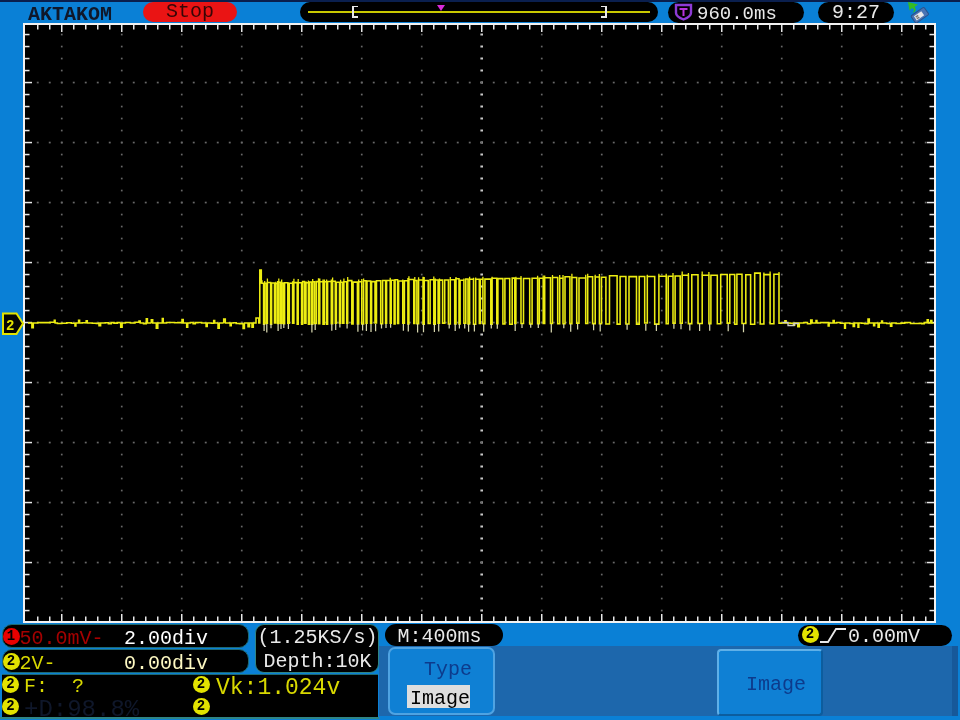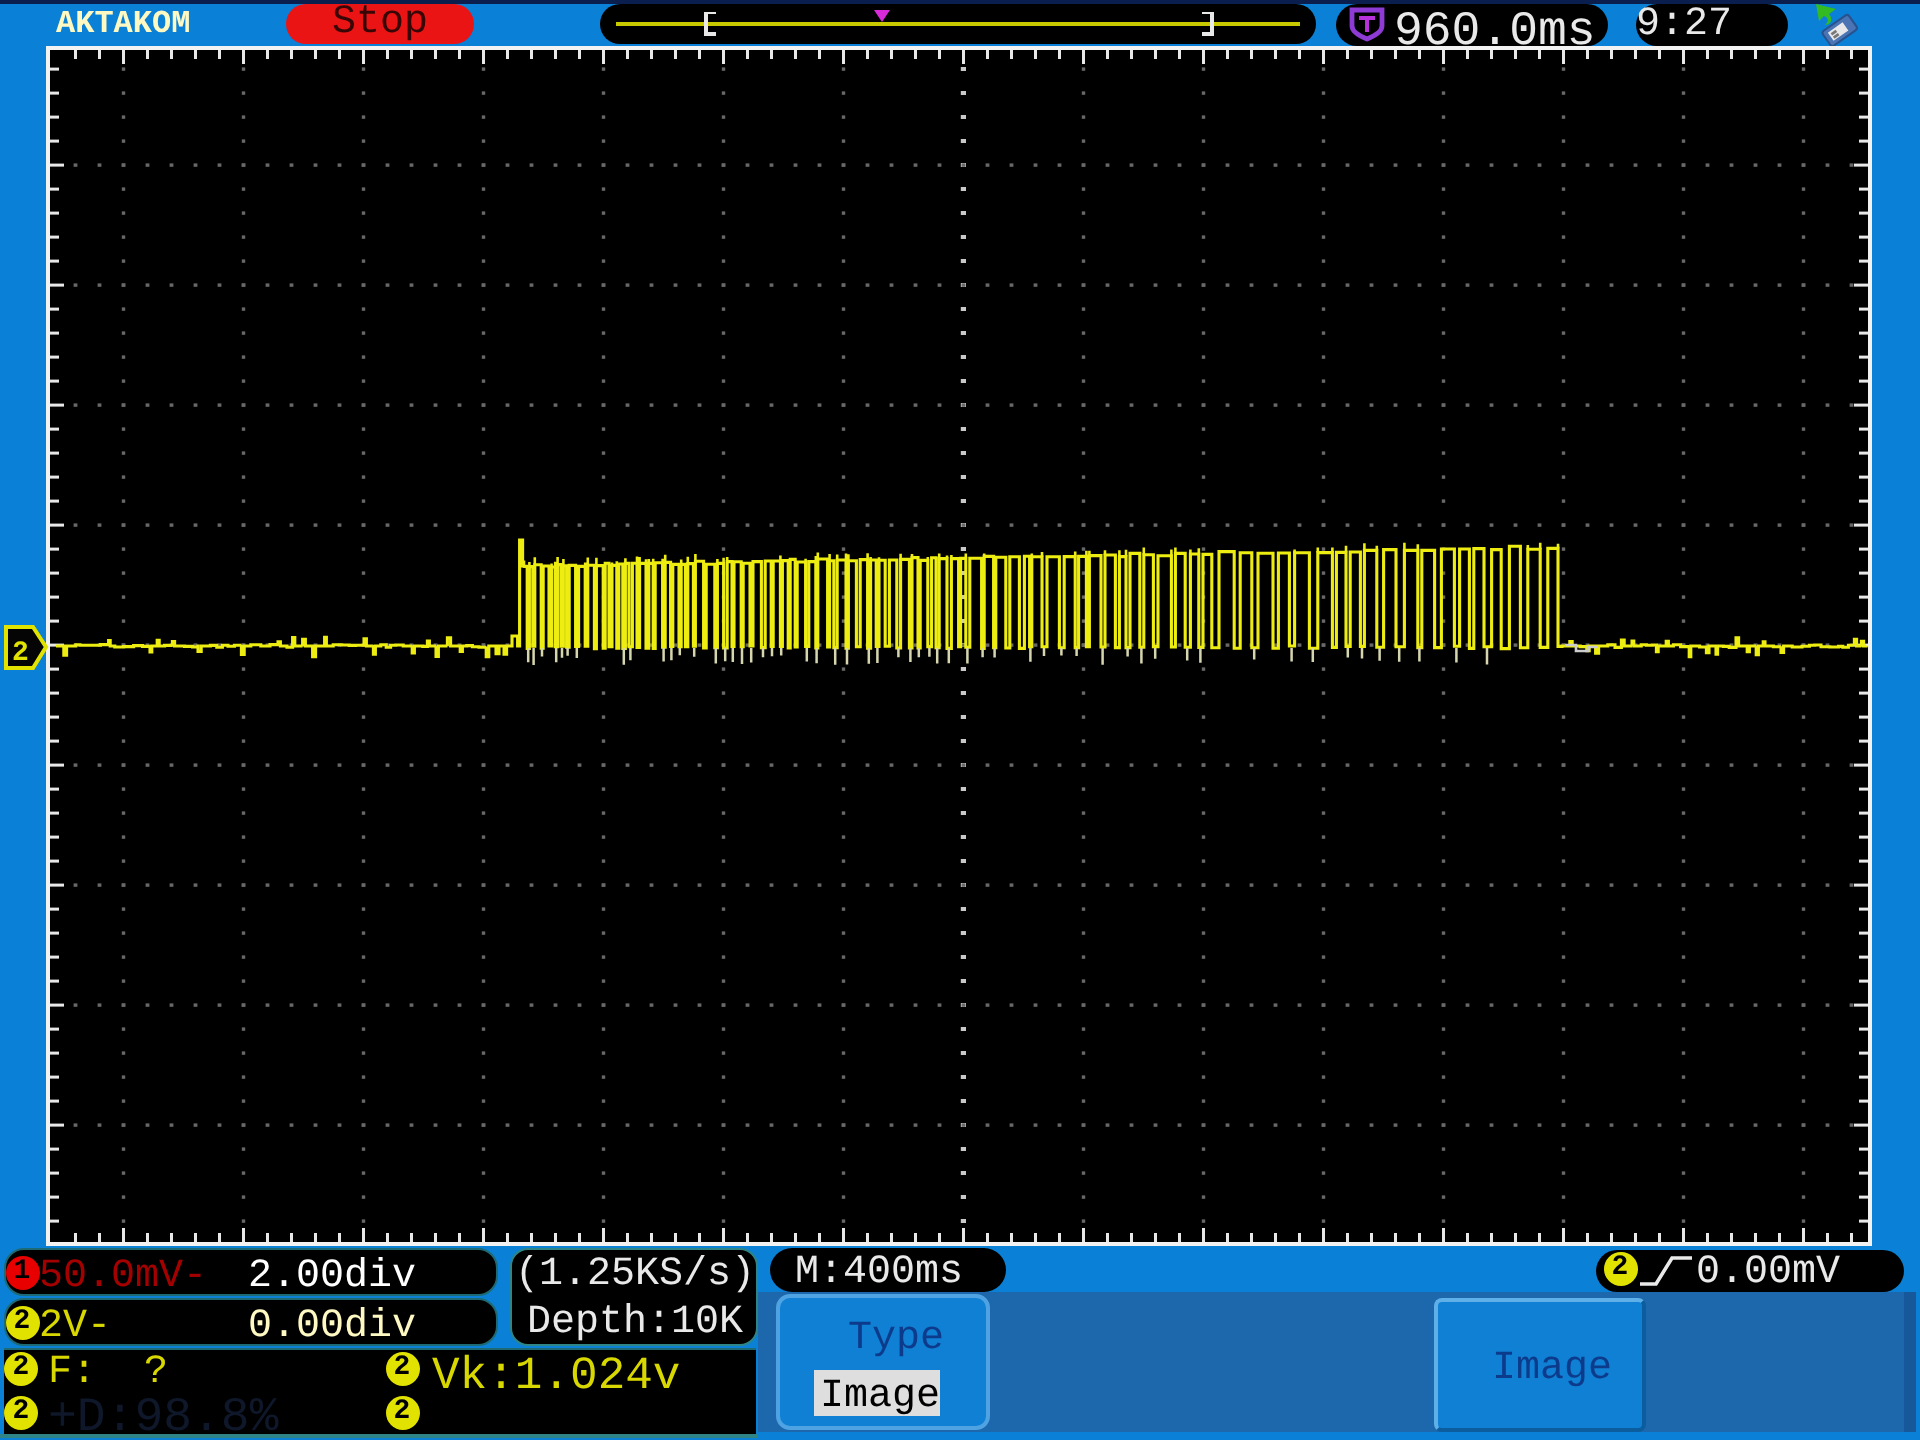--- a/index.html
+++ b/index.html
@@ -1672,38 +1672,38 @@
     <rect x="25" y="609.8" width="4.5" height="1.5" fill="#e8e8e8"></rect>
     <rect x="929.5" y="609.8" width="4.5" height="1.5" fill="#e8e8e8"></rect>
     <path d="M28.0,323.0H31.9V322.3V327.6H33.3V323.0H37.9V322.4H40.0V322.6H42.1V322.6H45.7V322.6H50.2V322.3H54.3V322.8V320.3H55.1V323.0H57.4V323.5H61.8V323.3H66.8V322.8H71.3V323.2H75.0V323.3V326.0H75.9V323.0H78.6V322.4V320.2H79.6V323.0H82.3V322.7H86.2V323.2V320.8H87.3V323.0H92.3V323.2H96.3V323.5H99.0V322.3V325.7H100.6V323.0H105.2V322.7H108.4V323.6H111.2V322.6H114.0V323.1H117.2V322.6H120.7V322.4V327.2H122.1V323.0H125.4V322.4H130.4V323.0H135.0V322.3H139.0V323.1V320.9H140.2V323.0H143.5V323.6H146.3V323.0V318.8H147.4V323.0H151.3V323.2V319.7H152.7V323.0H156.3V322.3V328.3H157.8V323.0H162.3V322.7V318.6H163.2V323.0H166.6V322.4H170.9V322.5H174.6V322.7H177.8V322.6H182.0V322.6V319.4H183.2V323.0H186.7V322.5V327.1H187.7V323.0H190.4V322.4H193.1V323.6H195.3V322.6H197.9V322.5H201.6V323.0H206.1V322.6V326.5H207.2V323.0H211.4V323.2H213.7V322.9V320.5H214.7V323.0H218.0V322.9V328.2H219.2V323.0H223.7V323.1V318.9H225.3V323.0H230.1V323.5V325.7H231.2V323.0H233.4V322.8H236.2V323.4H239.5V323.6H243.1V323.3V328.4H244.4V323.0H248.0V323.3V326.8H249.5V323.0H252.0V323.6V327.1H253.3V323.0H256.0V322.5H256.0V323.0V318.0H258.8V323.0H259.8V270.0H261.3V283.0L262.0,283.2L263.6,283.2L263.6,324.2L264.7,324.2L264.7,283.3L266.4,283.3L266.4,323.1L267.4,323.1L267.4,282.4L270.6,282.4L270.6,324.1L271.6,324.1L271.6,283.0L274.5,283.0L274.5,323.0L275.8,323.0L275.8,283.5L277.6,283.5L277.6,323.4L278.8,323.4L278.8,282.3L280.5,282.3L280.5,323.1L281.7,323.1L281.7,282.9L283.3,282.9L283.3,323.6L284.6,323.6L284.6,282.7L287.8,282.7L287.8,323.2L289.3,323.2L289.3,283.2L292.6,283.2L292.6,323.1L293.9,323.1L293.9,282.6L297.2,282.6L297.2,324.3L298.2,324.3L298.2,282.8L301.6,282.8L301.6,324.1L302.6,324.1L302.6,281.6L304.5,281.6L304.5,323.3L306.0,323.3L306.0,282.7L308.4,282.7L308.4,324.1L309.4,324.1L309.4,282.0L311.4,282.0L311.4,324.2L312.7,324.2L312.7,281.7L314.5,281.7L314.5,323.4L316.2,323.4L316.2,281.6L318.5,281.6L318.5,323.7L319.8,323.7L319.8,281.7L323.0,281.7L323.0,324.1L324.4,324.1L324.4,281.7L326.6,281.7L326.6,324.2L327.6,324.2L327.6,281.4L331.3,281.4L331.3,323.6L332.6,323.6L332.6,281.2L335.3,281.2L335.3,323.2L336.4,323.2L336.4,282.2L339.5,282.2L339.5,323.3L340.6,323.3L340.6,282.2L342.7,282.2L342.7,323.3L343.9,323.3L343.9,281.8L346.7,281.8L346.7,323.1L347.7,323.1L347.7,280.6L351.8,280.6L351.8,324.0L353.1,324.0L353.1,282.1L357.4,282.1L357.4,323.9L358.7,323.9L358.7,281.7L361.8,281.7L361.8,324.0L363.6,324.0L363.6,280.8L366.0,280.8L366.0,323.2L367.0,323.2L367.0,280.9L370.6,280.9L370.6,323.3L371.6,323.3L371.6,281.6L375.0,281.6L375.0,323.0L376.5,323.0L376.5,280.8L380.7,280.8L380.7,323.8L382.6,323.8L382.6,280.5L385.6,280.5L385.6,323.2L386.6,323.2L386.6,280.5L390.2,280.5L390.2,323.2L391.2,323.2L391.2,280.3L394.1,280.3L394.1,324.0L395.1,324.0L395.1,279.7L397.6,279.7L397.6,323.5L398.6,323.5L398.6,281.0L402.8,281.0L402.8,323.2L404.4,323.2L404.4,280.8L407.9,280.8L407.9,324.0L408.9,324.0L408.9,279.5L413.8,279.5L413.8,323.5L414.8,323.5L414.8,280.4L416.9,280.4L416.9,323.8L418.6,323.8L418.6,280.0L423.0,280.0L423.0,324.1L424.2,324.1L424.2,280.4L428.2,280.4L428.2,323.4L430.1,323.4L430.1,279.8L433.8,279.8L433.8,324.1L435.3,324.1L435.3,280.0L438.1,280.0L438.1,323.2L439.5,323.2L439.5,280.1L442.6,280.1L442.6,323.1L444.7,323.1L444.7,280.0L448.4,280.0L448.4,324.0L450.3,324.0L450.3,279.7L454.7,279.7L454.7,324.0L456.0,324.0L456.0,278.8L459.0,278.8L459.0,324.0L460.1,324.0L460.1,280.2L463.9,280.2L463.9,323.3L465.8,323.3L465.8,278.9L468.0,278.9L468.0,323.9L469.6,323.9L469.6,279.3L473.5,279.3L473.5,324.2L475.7,324.2L475.7,279.3L479.3,279.3L479.3,323.4L480.3,323.4L480.3,279.2L482.9,279.2L482.9,323.6L484.9,323.6L484.9,279.1L490.8,279.1L490.8,324.2L492.1,324.2L492.1,278.2L496.8,278.2L496.8,323.8L497.9,323.8L497.9,278.6L502.9,278.6L502.9,324.0L504.9,324.0L504.9,278.4L509.7,278.4L509.7,324.2L512.2,324.2L512.2,278.1L514.8,278.1L514.8,323.4L515.9,323.4L515.9,278.4L521.0,278.4L521.0,323.4L523.5,323.4L523.5,278.4L529.7,278.4L529.7,323.9L532.1,323.9L532.1,278.3L537.6,278.3L537.6,323.8L539.3,323.8L539.3,278.2L543.2,278.2L543.2,323.4L544.7,323.4L544.7,277.8L550.5,277.8L550.5,323.5L552.5,323.5L552.5,277.5L557.7,277.5L557.7,323.8L559.7,323.8L559.7,278.3L563.0,278.3L563.0,323.8L565.0,323.8L565.0,276.7L569.9,276.7L569.9,323.6L571.9,323.6L571.9,277.4L576.7,277.4L576.7,323.3L579.0,323.3L579.0,277.9L585.7,277.9L585.7,323.5L587.7,323.5L587.7,276.7L592.6,276.7L592.6,323.6L595.2,323.6L595.2,277.0L599.4,277.0L599.4,323.7L601.5,323.7L601.5,277.2L605.9,277.2L605.9,323.9L609.5,323.9L609.5,275.8L617.1,275.8L617.1,324.1L620.1,324.1L620.1,276.4L625.9,276.4L625.9,323.9L629.0,323.9L629.0,276.6L636.5,276.6L636.5,324.1L639.2,324.1L639.2,276.5L644.7,276.5L644.7,323.0L647.3,323.0L647.3,276.4L654.7,276.4L654.7,324.1L658.9,324.1L658.9,276.3L666.2,276.3L666.2,323.7L668.2,323.7L668.2,276.2L673.0,276.2L673.0,323.2L675.1,323.2L675.1,276.0L680.2,276.0L680.2,323.2L682.2,323.2L682.2,275.2L688.4,275.2L688.4,323.6L691.8,323.6L691.8,274.8L698.0,274.8L698.0,323.4L702.2,323.4L702.2,275.2L708.9,275.2L708.9,323.8L710.9,323.8L710.9,275.2L717.3,275.2L717.3,323.8L720.7,323.8L720.7,274.5L727.2,274.5L727.2,323.1L729.8,323.1L729.8,274.5L734.7,274.5L734.7,324.2L736.9,324.2L736.9,274.3L742.0,274.3L742.0,323.4L745.8,323.4L745.8,274.8L750.6,274.8L750.6,324.3L754.7,324.3L754.7,273.1L760.2,273.1L760.2,323.9L763.9,323.9L763.9,274.6L770.1,274.6L770.1,323.7L773.9,323.7L773.9,274.2L779.0,274.2L779.0,323.2L781.0,323.2L781.0,323.0L782.0,323.0H784.9V323.0V320.8H786.1V323.0H790.1V323.3H793.4V323.3V325.3H794.6V323.0H797.8V323.6V326.6H799.3V323.0H803.9V322.4H807.5V323.7H810.7V322.6V320.0H812.1V323.0H816.0V323.1V320.5H816.9V323.0H820.6V322.4H823.2V322.6H826.2V322.5H828.2V323.5V325.9H829.1V323.0H833.1V322.3V320.6H834.2V323.0H836.7V322.4H840.3V323.3H844.6V323.0V328.3H845.4V323.0H849.8V323.5H853.2V323.6V326.4H854.5V323.0H858.0V323.6V327.1H858.8V323.0H861.7V323.2H864.6V323.7H868.0V323.1V318.9H869.3V323.0H873.6V323.3V325.8H874.7V323.0H878.1V322.9V327.3H879.2V323.0H881.6V323.6V320.9H882.5V323.0H886.7V323.4H890.5V323.1V326.2H891.8V323.0H896.1V323.5H901.0V323.1H904.7V322.6H907.4V322.5H910.5V323.4H914.9V323.5H919.3V323.2H921.4V323.6H924.2V322.6H927.2V322.8V319.7H928.3V323.0H930.7V323.2V320.6H931.8V323.0H933.0V322.8H933.0V323.0" fill="none" stroke="#ededed" stroke-width="0" opacity="0"></path>
     <path d="M28.0,323.0H31.9V322.3V327.6H33.3V323.0H37.9V322.4H40.0V322.6H42.1V322.6H45.7V322.6H50.2V322.3H54.3V322.8V320.3H55.1V323.0H57.4V323.5H61.8V323.3H66.8V322.8H71.3V323.2H75.0V323.3V326.0H75.9V323.0H78.6V322.4V320.2H79.6V323.0H82.3V322.7H86.2V323.2V320.8H87.3V323.0H92.3V323.2H96.3V323.5H99.0V322.3V325.7H100.6V323.0H105.2V322.7H108.4V323.6H111.2V322.6H114.0V323.1H117.2V322.6H120.7V322.4V327.2H122.1V323.0H125.4V322.4H130.4V323.0H135.0V322.3H139.0V323.1V320.9H140.2V323.0H143.5V323.6H146.3V323.0V318.8H147.4V323.0H151.3V323.2V319.7H152.7V323.0H156.3V322.3V328.3H157.8V323.0H162.3V322.7V318.6H163.2V323.0H166.6V322.4H170.9V322.5H174.6V322.7H177.8V322.6H182.0V322.6V319.4H183.2V323.0H186.7V322.5V327.1H187.7V323.0H190.4V322.4H193.1V323.6H195.3V322.6H197.9V322.5H201.6V323.0H206.1V322.6V326.5H207.2V323.0H211.4V323.2H213.7V322.9V320.5H214.7V323.0H218.0V322.9V328.2H219.2V323.0H223.7V323.1V318.9H225.3V323.0H230.1V323.5V325.7H231.2V323.0H233.4V322.8H236.2V323.4H239.5V323.6H243.1V323.3V328.4H244.4V323.0H248.0V323.3V326.8H249.5V323.0H252.0V323.6V327.1H253.3V323.0H256.0V322.5H256.0V323.0V318.0H258.8V323.0H259.8V270.0H261.3V283.0L262.0,283.2L263.6,283.2L263.6,324.2L264.7,324.2L264.7,283.3L266.4,283.3L266.4,323.1L267.4,323.1L267.4,282.4L270.6,282.4L270.6,324.1L271.6,324.1L271.6,283.0L274.5,283.0L274.5,323.0L275.8,323.0L275.8,283.5L277.6,283.5L277.6,323.4L278.8,323.4L278.8,282.3L280.5,282.3L280.5,323.1L281.7,323.1L281.7,282.9L283.3,282.9L283.3,323.6L284.6,323.6L284.6,282.7L287.8,282.7L287.8,323.2L289.3,323.2L289.3,283.2L292.6,283.2L292.6,323.1L293.9,323.1L293.9,282.6L297.2,282.6L297.2,324.3L298.2,324.3L298.2,282.8L301.6,282.8L301.6,324.1L302.6,324.1L302.6,281.6L304.5,281.6L304.5,323.3L306.0,323.3L306.0,282.7L308.4,282.7L308.4,324.1L309.4,324.1L309.4,282.0L311.4,282.0L311.4,324.2L312.7,324.2L312.7,281.7L314.5,281.7L314.5,323.4L316.2,323.4L316.2,281.6L318.5,281.6L318.5,323.7L319.8,323.7L319.8,281.7L323.0,281.7L323.0,324.1L324.4,324.1L324.4,281.7L326.6,281.7L326.6,324.2L327.6,324.2L327.6,281.4L331.3,281.4L331.3,323.6L332.6,323.6L332.6,281.2L335.3,281.2L335.3,323.2L336.4,323.2L336.4,282.2L339.5,282.2L339.5,323.3L340.6,323.3L340.6,282.2L342.7,282.2L342.7,323.3L343.9,323.3L343.9,281.8L346.7,281.8L346.7,323.1L347.7,323.1L347.7,280.6L351.8,280.6L351.8,324.0L353.1,324.0L353.1,282.1L357.4,282.1L357.4,323.9L358.7,323.9L358.7,281.7L361.8,281.7L361.8,324.0L363.6,324.0L363.6,280.8L366.0,280.8L366.0,323.2L367.0,323.2L367.0,280.9L370.6,280.9L370.6,323.3L371.6,323.3L371.6,281.6L375.0,281.6L375.0,323.0L376.5,323.0L376.5,280.8L380.7,280.8L380.7,323.8L382.6,323.8L382.6,280.5L385.6,280.5L385.6,323.2L386.6,323.2L386.6,280.5L390.2,280.5L390.2,323.2L391.2,323.2L391.2,280.3L394.1,280.3L394.1,324.0L395.1,324.0L395.1,279.7L397.6,279.7L397.6,323.5L398.6,323.5L398.6,281.0L402.8,281.0L402.8,323.2L404.4,323.2L404.4,280.8L407.9,280.8L407.9,324.0L408.9,324.0L408.9,279.5L413.8,279.5L413.8,323.5L414.8,323.5L414.8,280.4L416.9,280.4L416.9,323.8L418.6,323.8L418.6,280.0L423.0,280.0L423.0,324.1L424.2,324.1L424.2,280.4L428.2,280.4L428.2,323.4L430.1,323.4L430.1,279.8L433.8,279.8L433.8,324.1L435.3,324.1L435.3,280.0L438.1,280.0L438.1,323.2L439.5,323.2L439.5,280.1L442.6,280.1L442.6,323.1L444.7,323.1L444.7,280.0L448.4,280.0L448.4,324.0L450.3,324.0L450.3,279.7L454.7,279.7L454.7,324.0L456.0,324.0L456.0,278.8L459.0,278.8L459.0,324.0L460.1,324.0L460.1,280.2L463.9,280.2L463.9,323.3L465.8,323.3L465.8,278.9L468.0,278.9L468.0,323.9L469.6,323.9L469.6,279.3L473.5,279.3L473.5,324.2L475.7,324.2L475.7,279.3L479.3,279.3L479.3,323.4L480.3,323.4L480.3,279.2L482.9,279.2L482.9,323.6L484.9,323.6L484.9,279.1L490.8,279.1L490.8,324.2L492.1,324.2L492.1,278.2L496.8,278.2L496.8,323.8L497.9,323.8L497.9,278.6L502.9,278.6L502.9,324.0L504.9,324.0L504.9,278.4L509.7,278.4L509.7,324.2L512.2,324.2L512.2,278.1L514.8,278.1L514.8,323.4L515.9,323.4L515.9,278.4L521.0,278.4L521.0,323.4L523.5,323.4L523.5,278.4L529.7,278.4L529.7,323.9L532.1,323.9L532.1,278.3L537.6,278.3L537.6,323.8L539.3,323.8L539.3,278.2L543.2,278.2L543.2,323.4L544.7,323.4L544.7,277.8L550.5,277.8L550.5,323.5L552.5,323.5L552.5,277.5L557.7,277.5L557.7,323.8L559.7,323.8L559.7,278.3L563.0,278.3L563.0,323.8L565.0,323.8L565.0,276.7L569.9,276.7L569.9,323.6L571.9,323.6L571.9,277.4L576.7,277.4L576.7,323.3L579.0,323.3L579.0,277.9L585.7,277.9L585.7,323.5L587.7,323.5L587.7,276.7L592.6,276.7L592.6,323.6L595.2,323.6L595.2,277.0L599.4,277.0L599.4,323.7L601.5,323.7L601.5,277.2L605.9,277.2L605.9,323.9L609.5,323.9L609.5,275.8L617.1,275.8L617.1,324.1L620.1,324.1L620.1,276.4L625.9,276.4L625.9,323.9L629.0,323.9L629.0,276.6L636.5,276.6L636.5,324.1L639.2,324.1L639.2,276.5L644.7,276.5L644.7,323.0L647.3,323.0L647.3,276.4L654.7,276.4L654.7,324.1L658.9,324.1L658.9,276.3L666.2,276.3L666.2,323.7L668.2,323.7L668.2,276.2L673.0,276.2L673.0,323.2L675.1,323.2L675.1,276.0L680.2,276.0L680.2,323.2L682.2,323.2L682.2,275.2L688.4,275.2L688.4,323.6L691.8,323.6L691.8,274.8L698.0,274.8L698.0,323.4L702.2,323.4L702.2,275.2L708.9,275.2L708.9,323.8L710.9,323.8L710.9,275.2L717.3,275.2L717.3,323.8L720.7,323.8L720.7,274.5L727.2,274.5L727.2,323.1L729.8,323.1L729.8,274.5L734.7,274.5L734.7,324.2L736.9,324.2L736.9,274.3L742.0,274.3L742.0,323.4L745.8,323.4L745.8,274.8L750.6,274.8L750.6,324.3L754.7,324.3L754.7,273.1L760.2,273.1L760.2,323.9L763.9,323.9L763.9,274.6L770.1,274.6L770.1,323.7L773.9,323.7L773.9,274.2L779.0,274.2L779.0,323.2L781.0,323.2L781.0,323.0L782.0,323.0H784.9V323.0V320.8H786.1V323.0H790.1V323.3H793.4V323.3V325.3H794.6V323.0H797.8V323.6V326.6H799.3V323.0H803.9V322.4H807.5V323.7H810.7V322.6V320.0H812.1V323.0H816.0V323.1V320.5H816.9V323.0H820.6V322.4H823.2V322.6H826.2V322.5H828.2V323.5V325.9H829.1V323.0H833.1V322.3V320.6H834.2V323.0H836.7V322.4H840.3V323.3H844.6V323.0V328.3H845.4V323.0H849.8V323.5H853.2V323.6V326.4H854.5V323.0H858.0V323.6V327.1H858.8V323.0H861.7V323.2H864.6V323.7H868.0V323.1V318.9H869.3V323.0H873.6V323.3V325.8H874.7V323.0H878.1V322.9V327.3H879.2V323.0H881.6V323.6V320.9H882.5V323.0H886.7V323.4H890.5V323.1V326.2H891.8V323.0H896.1V323.5H901.0V323.1H904.7V322.6H907.4V322.5H910.5V323.4H914.9V323.5H919.3V323.2H921.4V323.6H924.2V322.6H927.2V322.8V319.7H928.3V323.0H930.7V323.2V320.6H931.8V323.0H933.0V322.8H933.0V323.0" fill="none" stroke="#eded12" stroke-width="1.55" stroke-linejoin="miter"></path>
     <path d="M262.0,283.2V280.3M264.7,283.3V281.0M267.4,282.4V278.6M275.8,283.5V281.8M277.6,283.5V280.9M278.8,282.3V278.5M281.7,282.9V279.5M292.6,283.2V281.2M293.9,282.6V278.8M298.2,282.8V278.9M306.0,282.7V281.2M308.4,282.7V280.6M312.7,281.7V279.1M318.5,281.6V278.2M319.8,281.7V278.5M323.0,281.7V279.6M324.4,281.7V279.5M326.6,281.7V279.4M331.3,281.4V279.4M332.6,281.2V277.4M340.6,282.2V279.7M343.9,281.8V278.4M347.7,280.6V277.0M358.7,281.7V279.5M361.8,281.7V278.9M363.6,280.8V278.5M390.2,280.5V277.7M402.8,281.0V279.4M407.9,280.8V278.0M408.9,279.5V276.3M414.8,280.4V277.0M418.6,280.0V277.2M423.0,280.0V276.8M424.2,280.4V277.1M433.8,279.8V276.6M435.3,280.0V278.5M439.5,280.1V278.6M450.3,279.7V276.9M456.0,278.8V277.0M463.9,280.2V278.5M469.6,279.3V276.7M473.5,279.3V277.7M475.7,279.3V277.5M482.9,279.2V276.7M492.1,278.2V276.7M515.9,278.4V276.7M521.0,278.4V276.0M537.6,278.3V275.7M543.2,278.2V275.4M544.7,277.8V275.4M552.5,277.5V275.1M559.7,278.3V275.1M563.0,278.3V274.9M571.9,277.4V273.8M585.7,277.9V274.8M587.7,276.7V273.7M595.2,277.0V274.7M599.4,277.0V274.1M647.3,276.4V274.7M658.9,276.3V273.8M666.2,276.3V273.7M673.0,276.2V272.9M682.2,275.2V271.6M688.4,275.2V272.9M702.2,275.2V271.4M708.9,275.2V272.1M763.9,274.6V272.5M770.1,274.6V271.4M779.0,274.2V271.9" fill="none" stroke="#eded12" stroke-width="1.3"></path>
     <path d="M264.1,324.0V331.1M266.8,324.0V332.5M271.0,324.0V328.3M278.1,324.0V331.1M281.0,324.0V328.9M283.8,324.0V327.9M288.4,324.0V329.0M311.9,324.0V332.4M315.2,324.0V330.1M331.8,324.0V330.8M335.7,324.0V330.1M339.9,324.0V327.6M347.1,324.0V328.4M357.9,324.0V331.7M362.6,324.0V330.6M366.4,324.0V331.0M371.0,324.0V332.0M375.6,324.0V331.3M381.5,324.0V328.6M386.0,324.0V328.1M390.6,324.0V327.8M403.4,324.0V330.8M408.3,324.0V331.6M417.6,324.0V332.4M423.5,324.0V332.3M434.4,324.0V331.9M438.7,324.0V331.5M449.2,324.0V328.6M455.2,324.0V331.0M459.4,324.0V328.6M464.7,324.0V328.4M468.6,324.0V331.8M474.4,324.0V331.6M483.7,324.0V331.8M491.3,324.0V328.6M497.3,324.0V328.7M515.2,324.0V330.9M522.0,324.0V328.0M530.7,324.0V327.7M538.3,324.0V328.0M551.3,324.0V332.4M563.8,324.0V328.3M570.7,324.0V331.7M577.6,324.0V329.4M593.6,324.0V330.2M600.2,324.0V331.4M627.1,324.0V329.8M645.8,324.0V330.7M656.4,324.0V331.0M673.9,324.0V328.8M681.0,324.0V329.2M689.8,324.0V330.4M699.6,324.0V330.9M709.7,324.0V330.7M728.2,324.0V331.2M743.5,324.0V332.3" fill="none" stroke="#d6d6ae" stroke-width="1.25"></path>
     <path d="M782.5,322.5H788V325.5H794V323.5H799" fill="none" stroke="#cdcdcd" stroke-width="1.3"></path>
     <path d="M3,313.5H16.5L23,323.5L16.5,334H3Z" fill="#050505" stroke="#e3e300" stroke-width="2"></path>
     <text x="6" y="330" font-family="Liberation Mono" font-size="14" font-weight="bold" fill="#e3e300">2</text>
   </svg>
-<div class="abs mono" style="left:28px;top:3px;font-size:16px;font-weight:bold;color:#fef9c3">AKTAKOM</div>
+<div class="abs mono" style="left:28px;top:3px;font-size:20px;font-weight:bold;color:#0f172a">AKTAKOM</div>
 <div class="abs mono" style="left:143px;top:2px;width:94px;height:20px;background:#ea1414;border-radius:10px;color:#380606;font-size:20px;text-align:center;line-height:20px">Stop</div>
 <div class="pill" style="left:300px;top:2px;width:358px;height:20px"></div>
 <div class="abs" style="left:308px;top:11.4px;width:342px;height:1.2px;background:#c9c900"></div>
 <div class="abs" style="left:352px;top:5.5px;width:2px;height:12.5px;background:#e8e8e8"></div>
 <div class="abs" style="left:352px;top:5.5px;width:6px;height:1.6px;background:#e8e8e8"></div>
 <div class="abs" style="left:352px;top:16.4px;width:6px;height:1.6px;background:#e8e8e8"></div>
 <div class="abs" style="left:605px;top:5.5px;width:2px;height:12.5px;background:#e8e8e8"></div>
 <div class="abs" style="left:601px;top:5.5px;width:6px;height:1.6px;background:#e8e8e8"></div>
 <div class="abs" style="left:601px;top:16.4px;width:6px;height:1.6px;background:#e8e8e8"></div>
 <div class="abs" style="left:437px;top:5px;width:0;height:0;border-left:4.5px solid transparent;border-right:4.5px solid transparent;border-top:6px solid #d92ad9"></div>
 <div class="pill" style="left:668px;top:2px;width:136px;height:21px"></div>
 <svg class="abs" style="left:674px;top:3px" width="19" height="19" viewBox="0 0 19 19">
 <path d="M2,2H17V10Q17,13.5 9.5,16.5Q2,13.5 2,10Z" fill="none" stroke="#8e3bd6" stroke-width="2.4"></path>
 <path d="M5.5,6H13.5M9.5,6V13" fill="none" stroke="#b832dc" stroke-width="2"></path>
 </svg>
-<div class="abs mono" style="left:697px;top:2.5px;font-size:24px;color:#e9e9e9">960.0ms</div>
-<div class="pill" style="left:818px;top:2px;width:76px;height:21px;color:#e9e9e9;font-size:20px;text-align:left;line-height:21px;font-family:'Liberation Mono',monospace">9:27</div>
+<div class="abs mono" style="left:697px;top:2.5px;font-size:19px;color:#e9e9e9">960.0ms</div>
+<div class="pill" style="left:818px;top:2px;width:76px;height:21px;color:#e9e9e9;font-size:20px;text-align:center;line-height:21px;font-family:'Liberation Mono',monospace">9:27</div>
 <svg class="abs" style="left:905px;top:2px" width="28" height="21" viewBox="0 0 28 21">
 <g transform="rotate(-35 14 12)">
       <rect x="6" y="9" width="16" height="9" rx="1.5" fill="#4a74b4" stroke="#27528e" stroke-width="1"></rect>
 <rect x="8.5" y="11" width="9" height="5" fill="#e8e8ea"></rect>
       <rect x="9.5" y="12" width="3" height="1.4" fill="#777"></rect>
       <rect x="9.5" y="14" width="3" height="1.4" fill="#777"></rect>
     </g>
 <path d="M3,0 L13,2.5 L9.5,5 C12,8 10,10.5 7.5,10.5 C9.5,9 9.5,7 7,6 L4.5,8.5 Z" fill="#35bb22"></path>
 </svg>
 <div class="abs" style="left:2px;top:623.5px;width:247px;height:24.5px;background:#000;border:1px solid #1e6a74;border-radius:10px"></div>

